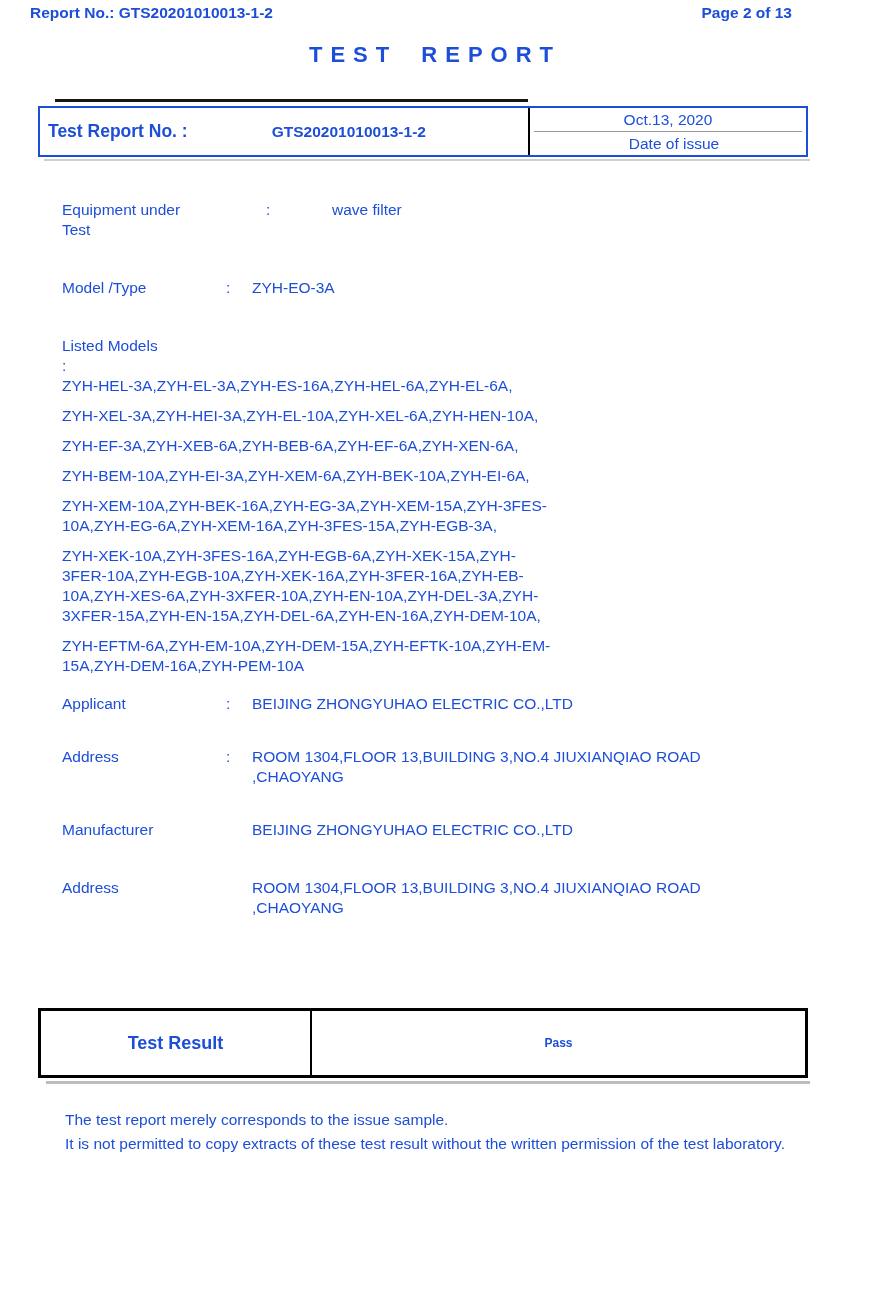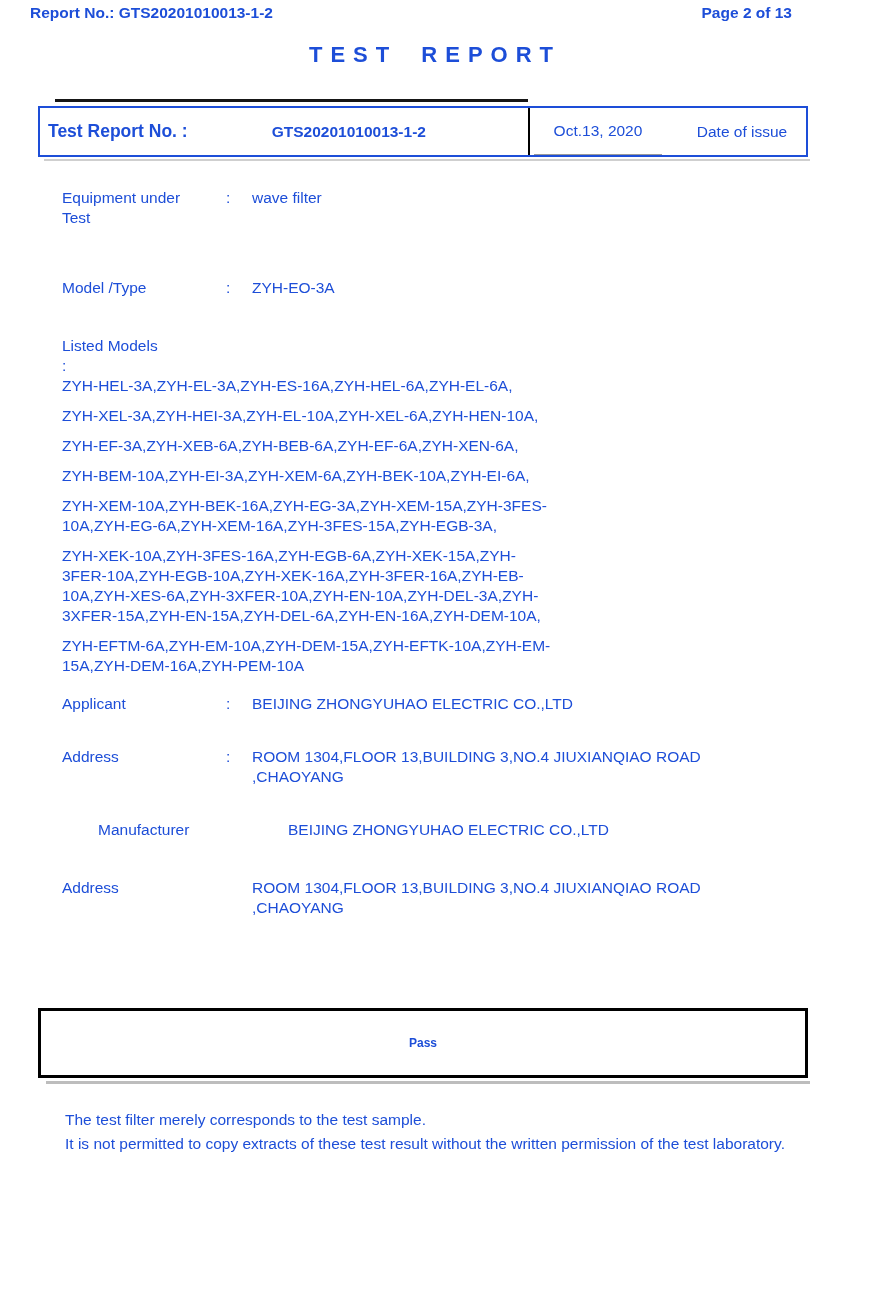--- a/index.html
+++ b/index.html
@@ -38,21 +38,21 @@
     left:38px; top:106px;
     width:770px; height:51px;
     box-sizing:border-box;
     border:2px solid #1d4ed8;
     display:flex;
     background:#fff;
   }
   .rpt-left{flex:1;display:flex;align-items:center;padding-left:8px;}
   .rpt-label{font-size:17.5px;font-weight:bold;}
   .rpt-number{font-size:15.5px;font-weight:bold;margin-left:84px;}
-  .rpt-right{width:278px;box-sizing:border-box;border-left:2px solid #000;display:flex;flex-direction:row;}
+  .rpt-right{width:278px;box-sizing:border-box;border-left:2px solid #000;display:flex;flex-direction:column;}
   .rpt-date{flex:1;display:flex;align-items:center;justify-content:center;font-size:15.5px;border-bottom:1px solid #9a9a9a;margin:0 4px;}
   .rpt-caption{flex:1;display:flex;align-items:center;justify-content:center;font-size:15.5px;padding-left:12px;}
   
   .artifact-top{position:absolute;left:55px;top:99px;width:473px;height:3px;background:#161616;}
   .shadow-rpt{position:absolute;left:44px;top:159px;width:766px;height:2px;background:#cfcfcf;}
   .shadow-result{position:absolute;left:46px;top:1081px;width:764px;height:3px;background:#bdbdbd;}
   
   .f-row{
     position:absolute;
     left:62px;
@@ -61,26 +61,26 @@
     font-size:15.5px;
     line-height:20px;
   }
   .f-label{width:140px;margin-right:24px;flex:none;}
   .f-label.bold{font-weight:normal;}
   .f-colon{width:26px;flex:none;}
   .f-value{width:520px;flex:none;}
   .f-value.models{width:493px;}
   .models p{margin:0 0 10px 0;}
   .models p:last-child{margin-bottom:0;}
-  .row-equipment{top:188px;}
+  .row-equipment{top:200px;gap:40px;}
   .row-model{top:278px;}
   .row-models{top:336px;flex-direction:column;}
   .row-applicant{top:694px;}
   .row-address1{top:747px;}
-  .row-manufacturer{top:820px;justify-content:flex-end;}
+  .row-manufacturer{top:820px;}
   .row-address2{top:878px;}
   
   .result-table{
     position:absolute;
     left:38px; top:1008px;
     width:770px; height:70px;
     box-sizing:border-box;
     border:3px solid #000;
     display:flex;
     background:#fff;
@@ -178,22 +178,23 @@
     <span class="f-value">BEIJING ZHONGYUHAO ELECTRIC CO.,LTD</span>
   </div>
 
   <div class="f-row row-address2">
     <span class="f-label">Address</span>
     <span class="f-colon"></span>
     <span class="f-value">ROOM 1304,FLOOR 13,BUILDING 3,NO.4 JIUXIANQIAO ROAD ,CHAOYANG</span>
   </div>
 
   <div class="result-table">
+    <div class="result-left">Test Result</div>
     <div class="result-right">Pass</div>
   </div>
   <div class="shadow-result"></div>
 
   <div class="footer-note">
-    <p>The test filter merely corresponds to the test sample.</p>
+    <p>The test report merely corresponds to the issue sample.</p>
     <p class="justify">It is not permitted to copy extracts of these test result without the written permission of the test laboratory.</p>
   </div>
 
 </div>
 
 </body></html>

